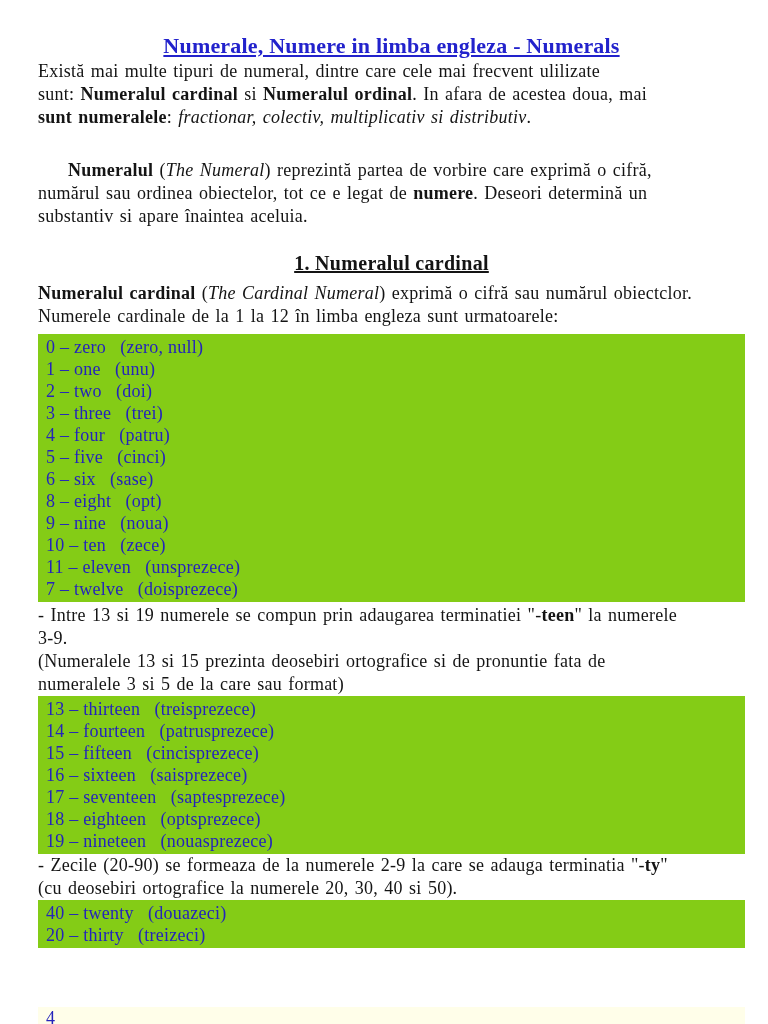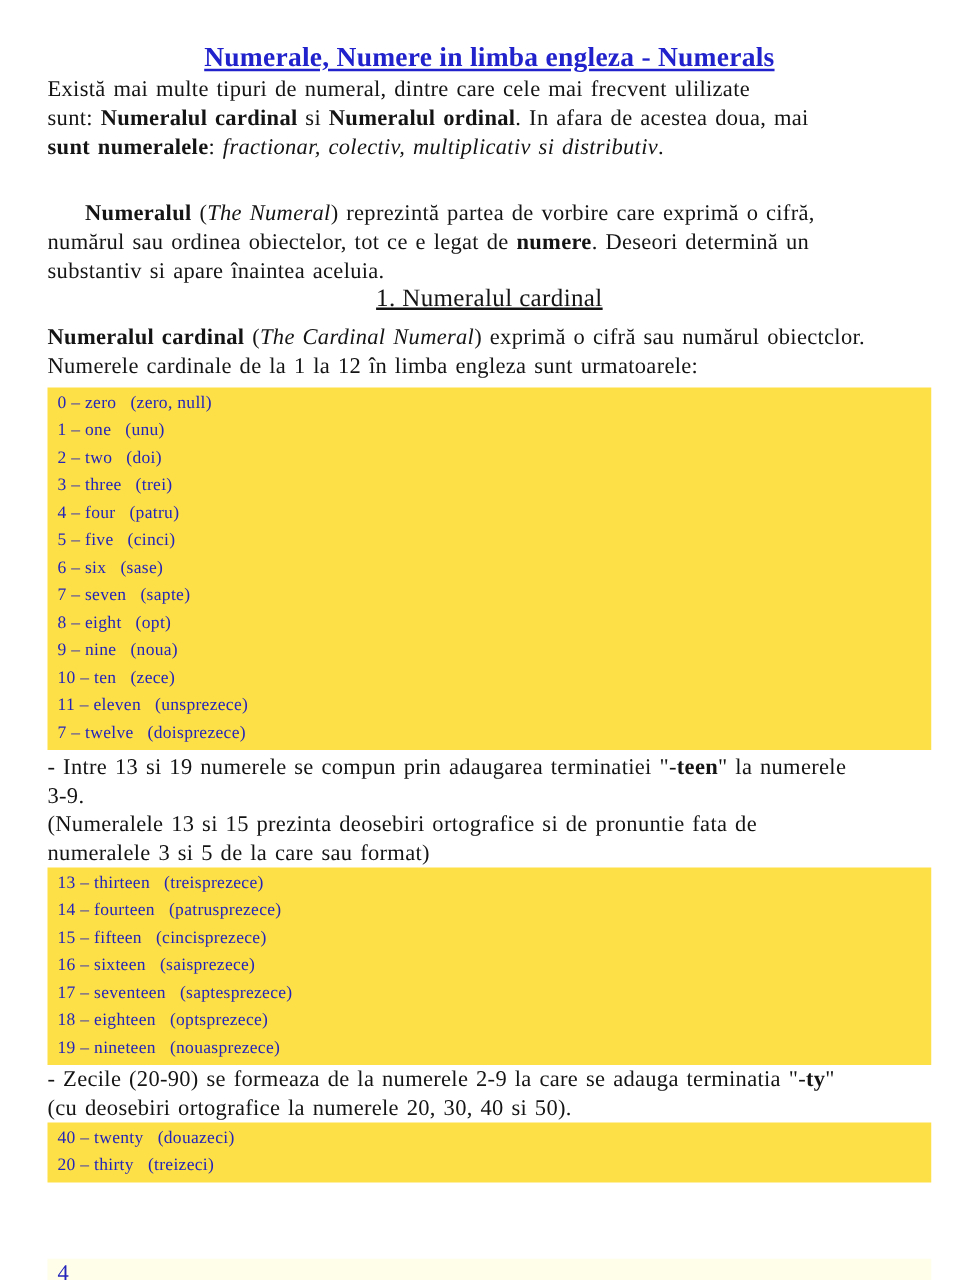--- a/index.html
+++ b/index.html
@@ -25,36 +25,36 @@
   .para {
     margin: 0;
     font-size: 18px;
     line-height: 23px;
     letter-spacing: 0.25px;
     word-spacing: 1.5px;
     white-space: pre-wrap;
   }
   .p1 { margin-top: 30px; text-indent: 30px; }
   .h2 {
-    margin: 0 0 0 0;
+    margin: 24px 0 0 0;
     text-align: center;
     font-size: 20px;
     line-height: 23px;
-    font-weight: normal;
+    font-weight: bold;
     letter-spacing: 0.3px;
   }
   .h2 .u { text-decoration: underline; }
   .p3 { margin-top: 7px; }
   .p4 { margin-top: 2px; }
   .band {
     margin-top: 6px;
-    background: #fde047;
+    background: #84cc16;
     padding: 2px 0 2px 8px;
     color: #2424bb;
-    font-size: 14px;
+    font-size: 18px;
     line-height: 22px;
     letter-spacing: 0.25px;
   }
   .band.tight { margin-top: 0; }
   .row { white-space: pre; }
   .clip-band {
     position: absolute;
     left: 38px; right: 23px; bottom: 0;
     height: 17px;
     background: #fffee9;
@@ -85,21 +85,20 @@
 Numerele cardinale de la 1 la 12 în limba engleza sunt urmatoarele:</span></p>
 
   <div class="band">
       <div class="row">0 – zero   (zero, null)</div>
       <div class="row">1 – one   (unu)</div>
       <div class="row">2 – two   (doi)</div>
       <div class="row">3 – three   (trei)</div>
       <div class="row">4 – four   (patru)</div>
       <div class="row">5 – five   (cinci)</div>
       <div class="row">6 – six   (sase)</div>
-      <div class="row">7 – seven   (sapte)</div>
       <div class="row">8 – eight   (opt)</div>
       <div class="row">9 – nine   (noua)</div>
       <div class="row">10 – ten   (zece)</div>
       <div class="row">11 – eleven   (unsprezece)</div>
       <div class="row">7 – twelve   (doisprezece)</div>
     </div>
 
   <p class="para p4"><span>- Intre 13 si 19 numerele se compun prin adaugarea terminatiei "-</span><span style="font-weight: bold;">teen</span><span>" la numerele
 3-9.</span></p>
   <p class="para"><span>(Numeralele 13 si 15 prezinta deosebiri ortografice si de pronuntie fata de

